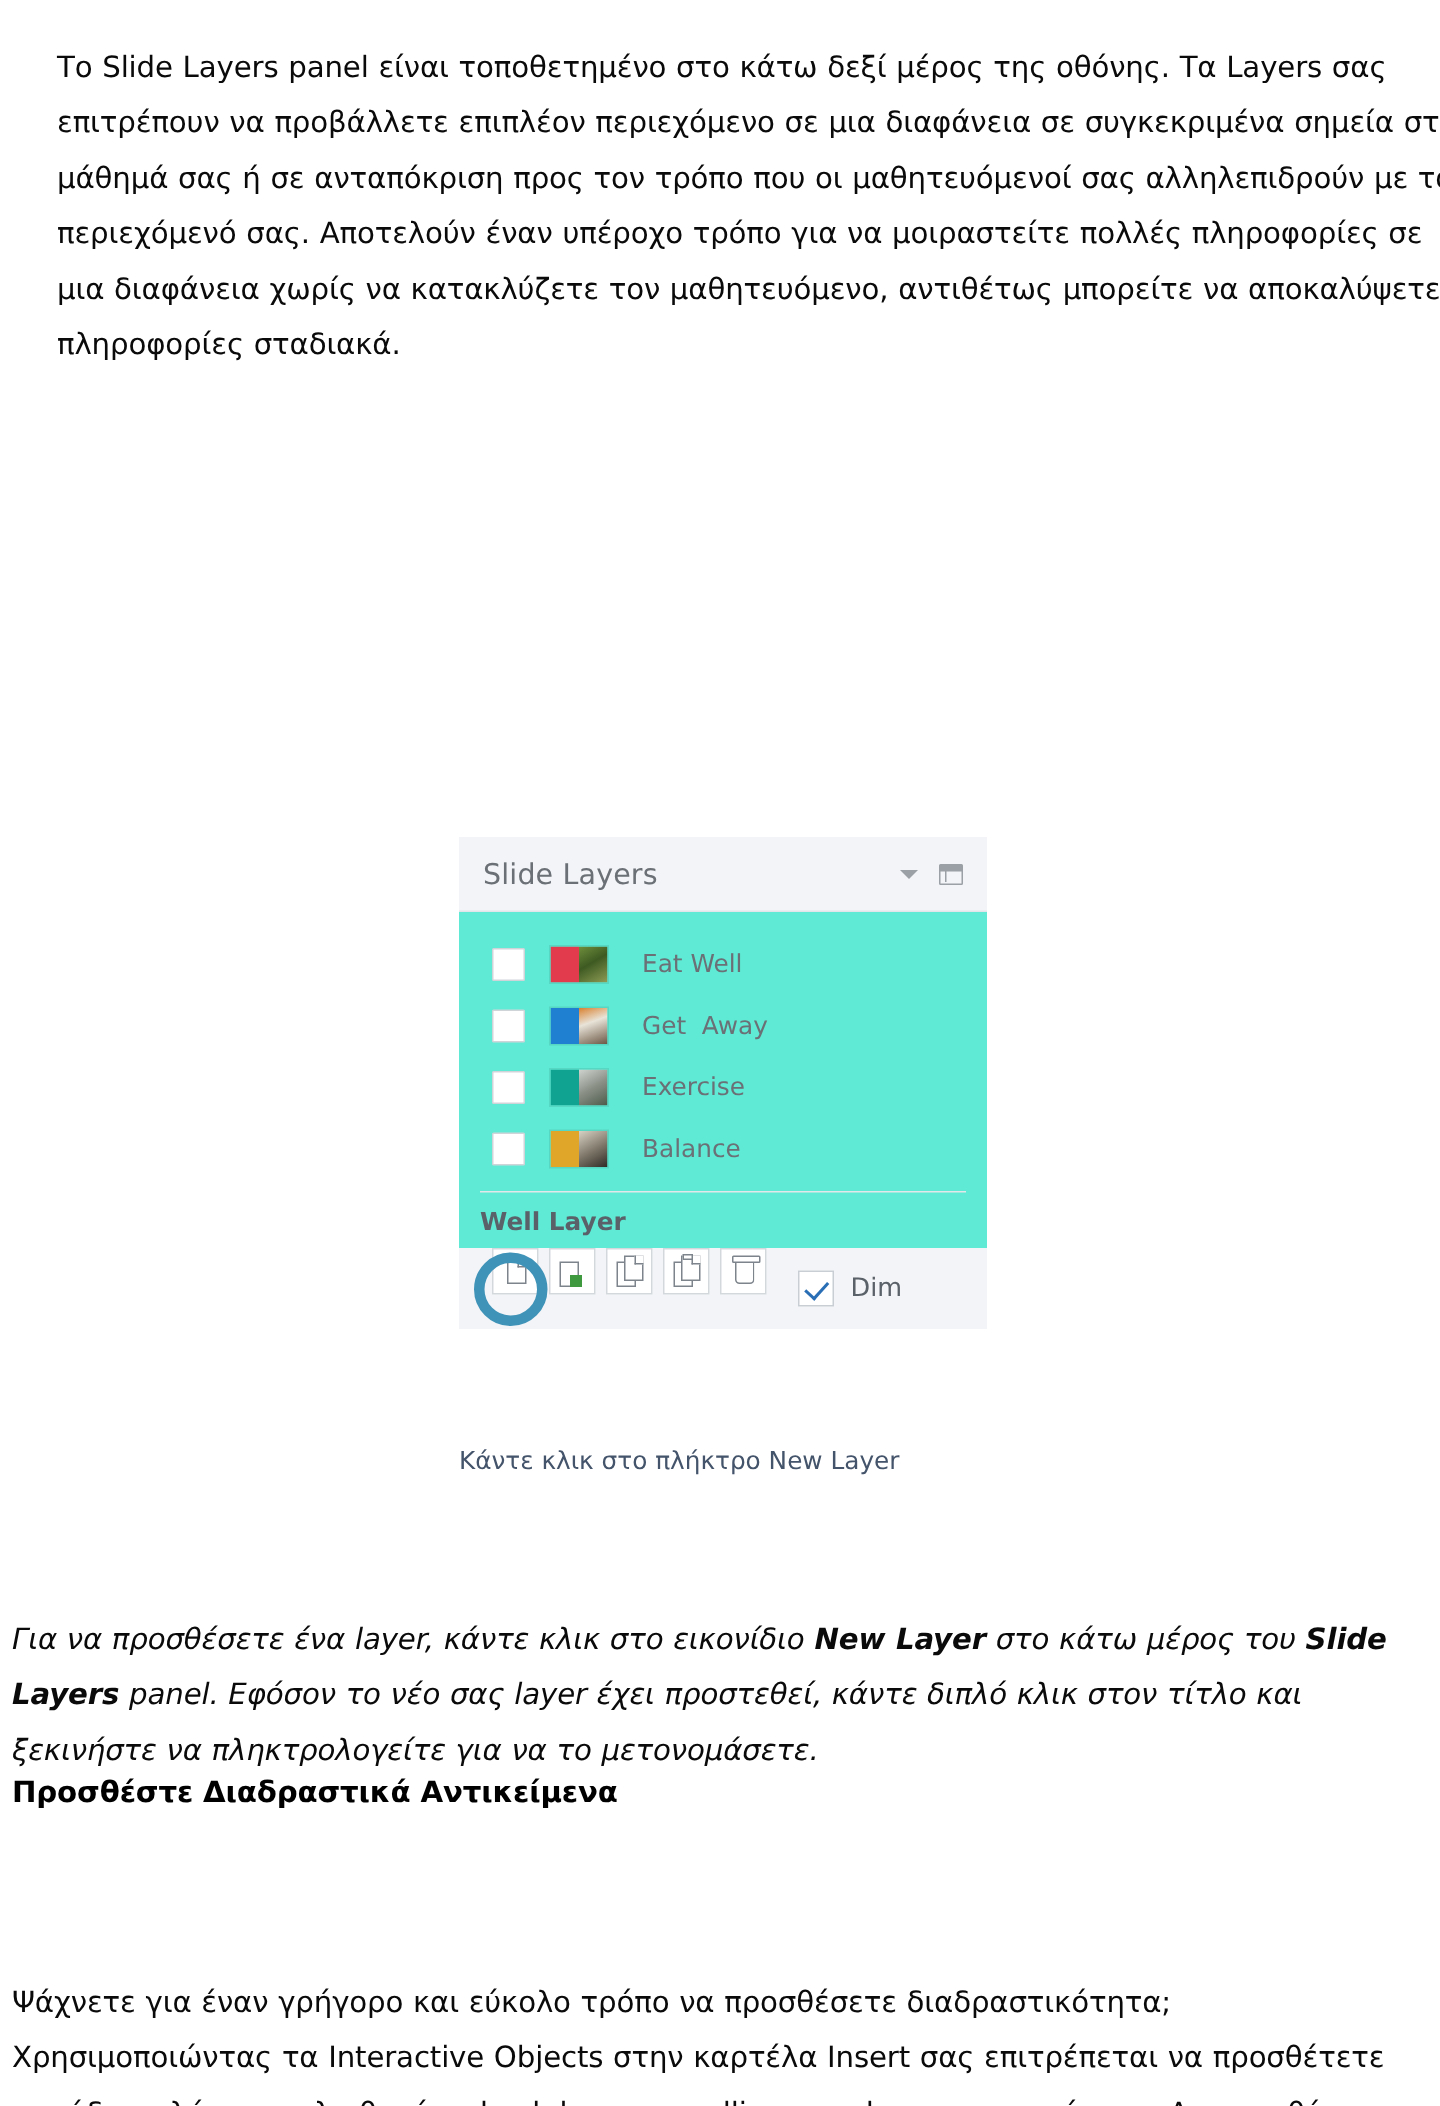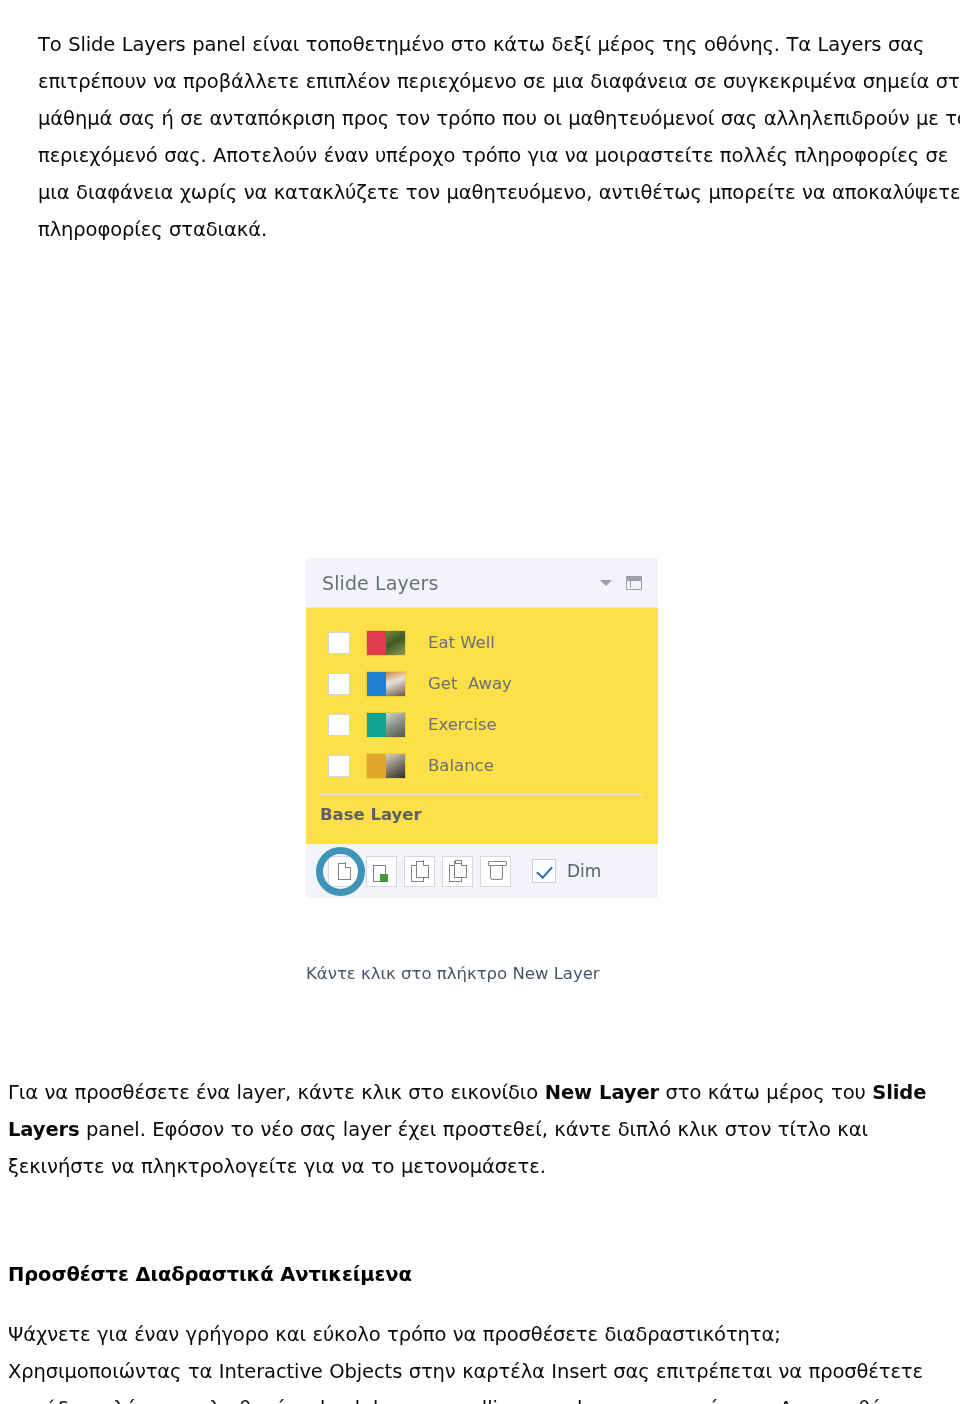--- a/index.html
+++ b/index.html
@@ -32,28 +32,28 @@
     font-size: 19.5px;
     line-height: 37px;
     color: #0a0a0a;
     text-align: left;
     letter-spacing: -0.1px;
     word-spacing: 0.4px;
   }
   .para b { font-weight: bold; }
 
   #para-intro  { top: 6px; margin-left: 30px; }
-  #para-addlayer { top: 1054px; }
+  #para-addlayer { top: 1054px; font-style: italic; }
   #para-interactive { top: 1296px; }
 
   .heading {
     position: absolute;
     left: 8px;
     width: 944px;
-    top: 1244px;
+    top: 1164px;
     font-size: 19.5px;
     line-height: 30px;
     font-weight: bold;
     color: #000000;
     letter-spacing: -0.1px;
   }
 
   .caption {
     position: absolute;
     left: 306px;
@@ -113,21 +113,21 @@
   .win-icon::after {
     content: "";
     position: absolute;
     left: 3px; top: -1px;
     width: 5px; height: 8px;
     border-left: 1.4px solid #9aa0a6;
   }
 
   .panel-body {
     position: relative;
-    background: #fde047;
+    background: #5eead4;
     padding-top: 14px;
   }
 
   .layer-row {
     display: flex;
     align-items: center;
     height: 41px;
     padding-left: 22px;
   }
   .chk {
@@ -218,26 +218,24 @@
     position: absolute;
     left: 6px; top: 6px;
     width: 9px; height: 9px;
     border-radius: 50%;
     background: #0e1a26;
   }
 
   .toolbar {
     position: relative;
     display: flex;
-    align-items: center;
     height: 54px;
     background: #f2f4f7;
     padding-left: 22px;
     gap: 7px;
-    margin-top: 12px;
   }
   .tb-btn {
     width: 31px; height: 31px;
     border: 1px solid #d3d8dd;
     background: #ffffff;
     position: relative;
     flex: 0 0 auto;
   }
   .doc-glyph {
     position: absolute;
@@ -379,21 +377,21 @@
         <span class="chk"></span>
         <span class="thumb">
           <span class="left" style="background:#e0a62a"></span>
           <span class="right" style="background:linear-gradient(150deg,#d8d2c4,#7a7366 55%,#2f2b26)"></span>
         </span>
         <span class="layer-name">Balance</span>
       </div>
 
       <div class="divider"></div>
 
-      <div class="base-label">Base Layer</div>
+      <div class="base-label">Well Layer</div>
 
 
       <div class="toolbar">
         <span class="tb-btn">
           <span class="doc-glyph fold"></span>
         </span>
         <span class="tb-btn">
           <span class="doc-glyph back"></span>
           <span class="green-mark"></span>
         </span>

